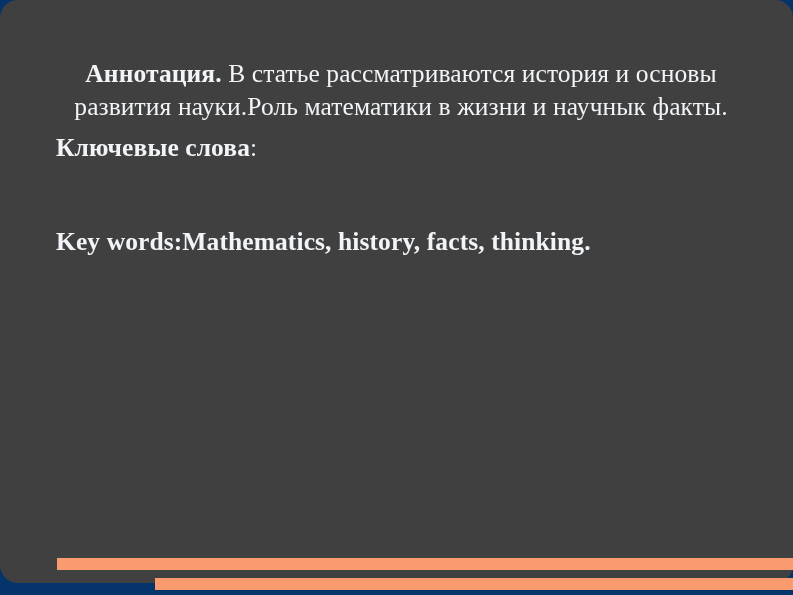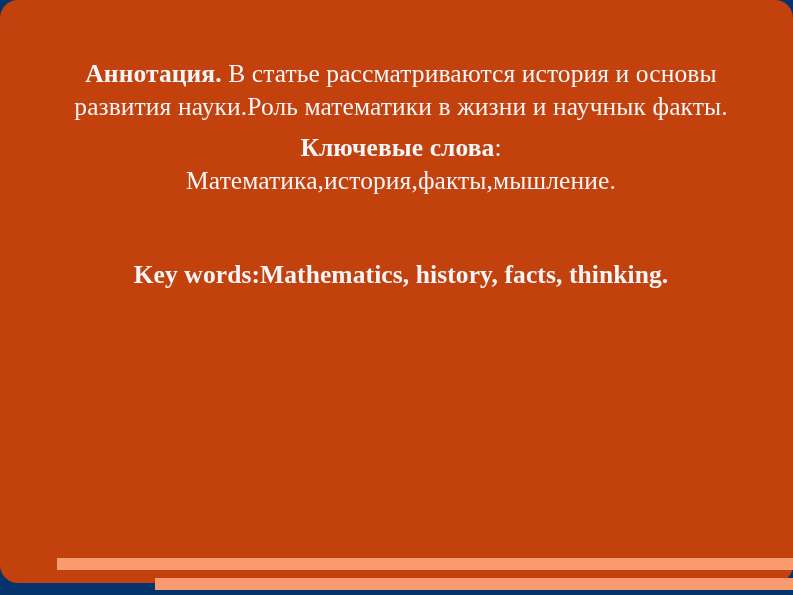--- a/index.html
+++ b/index.html
@@ -12,21 +12,21 @@
     height: 595px;
     background: #05336b;
     font-family: "Liberation Serif", "DejaVu Serif", serif;
     overflow: hidden;
   }
 
   #slide {
     position: relative;
     width: 793px;
     height: 583px;
-    background: #c2410c;
+    background: #404040;
     box-sizing: border-box;
     border-radius: 18px;
   }
 
   
   #content {
     position: absolute;
     left: 56px;
     top: 58px;
     width: 690px;
@@ -35,21 +35,21 @@
 
   .para {
     margin: 0;
     font-size: 25.5px;
     line-height: 1.29;
     color: #f2f5f8;
     letter-spacing: 0.1px;
   }
 
   .para.centered { text-align: center; }
-  .para.left     { text-align: center; }
+  .para.left     { text-align: left; }
 
   .b { font-weight: bold; }
 
   
   .gap-sm { height: 6px; }
   .gap-md { height: 30px; }
   .gap-lg { height: 31px; }
 
   #abstract-block { }
 
@@ -83,21 +83,20 @@
 <div id="slide">
 
   <div id="content">
 
     <p class="para centered" id="abstract-block"><span class="b">Аннотация.</span><span> В статье рассматриваются история и основы развития науки.Роль математики в жизни и научнык факты.</span></p>
 
     <div class="gap-sm"></div>
 
     <p class="para left" id="keywords-ru-label"><span class="b">Ключевые слова</span><span>:</span></p>
 
-    <p class="para left" id="keywords-ru-value">Математика,история,факты,мышление.</p>
 
     <div class="gap-md"></div>
 
 
     <div class="gap-lg"></div>
 
     <p class="para left b" id="keywords-en">Key words:Mathematics,  history, facts, thinking.</p>
 
   </div>
 

